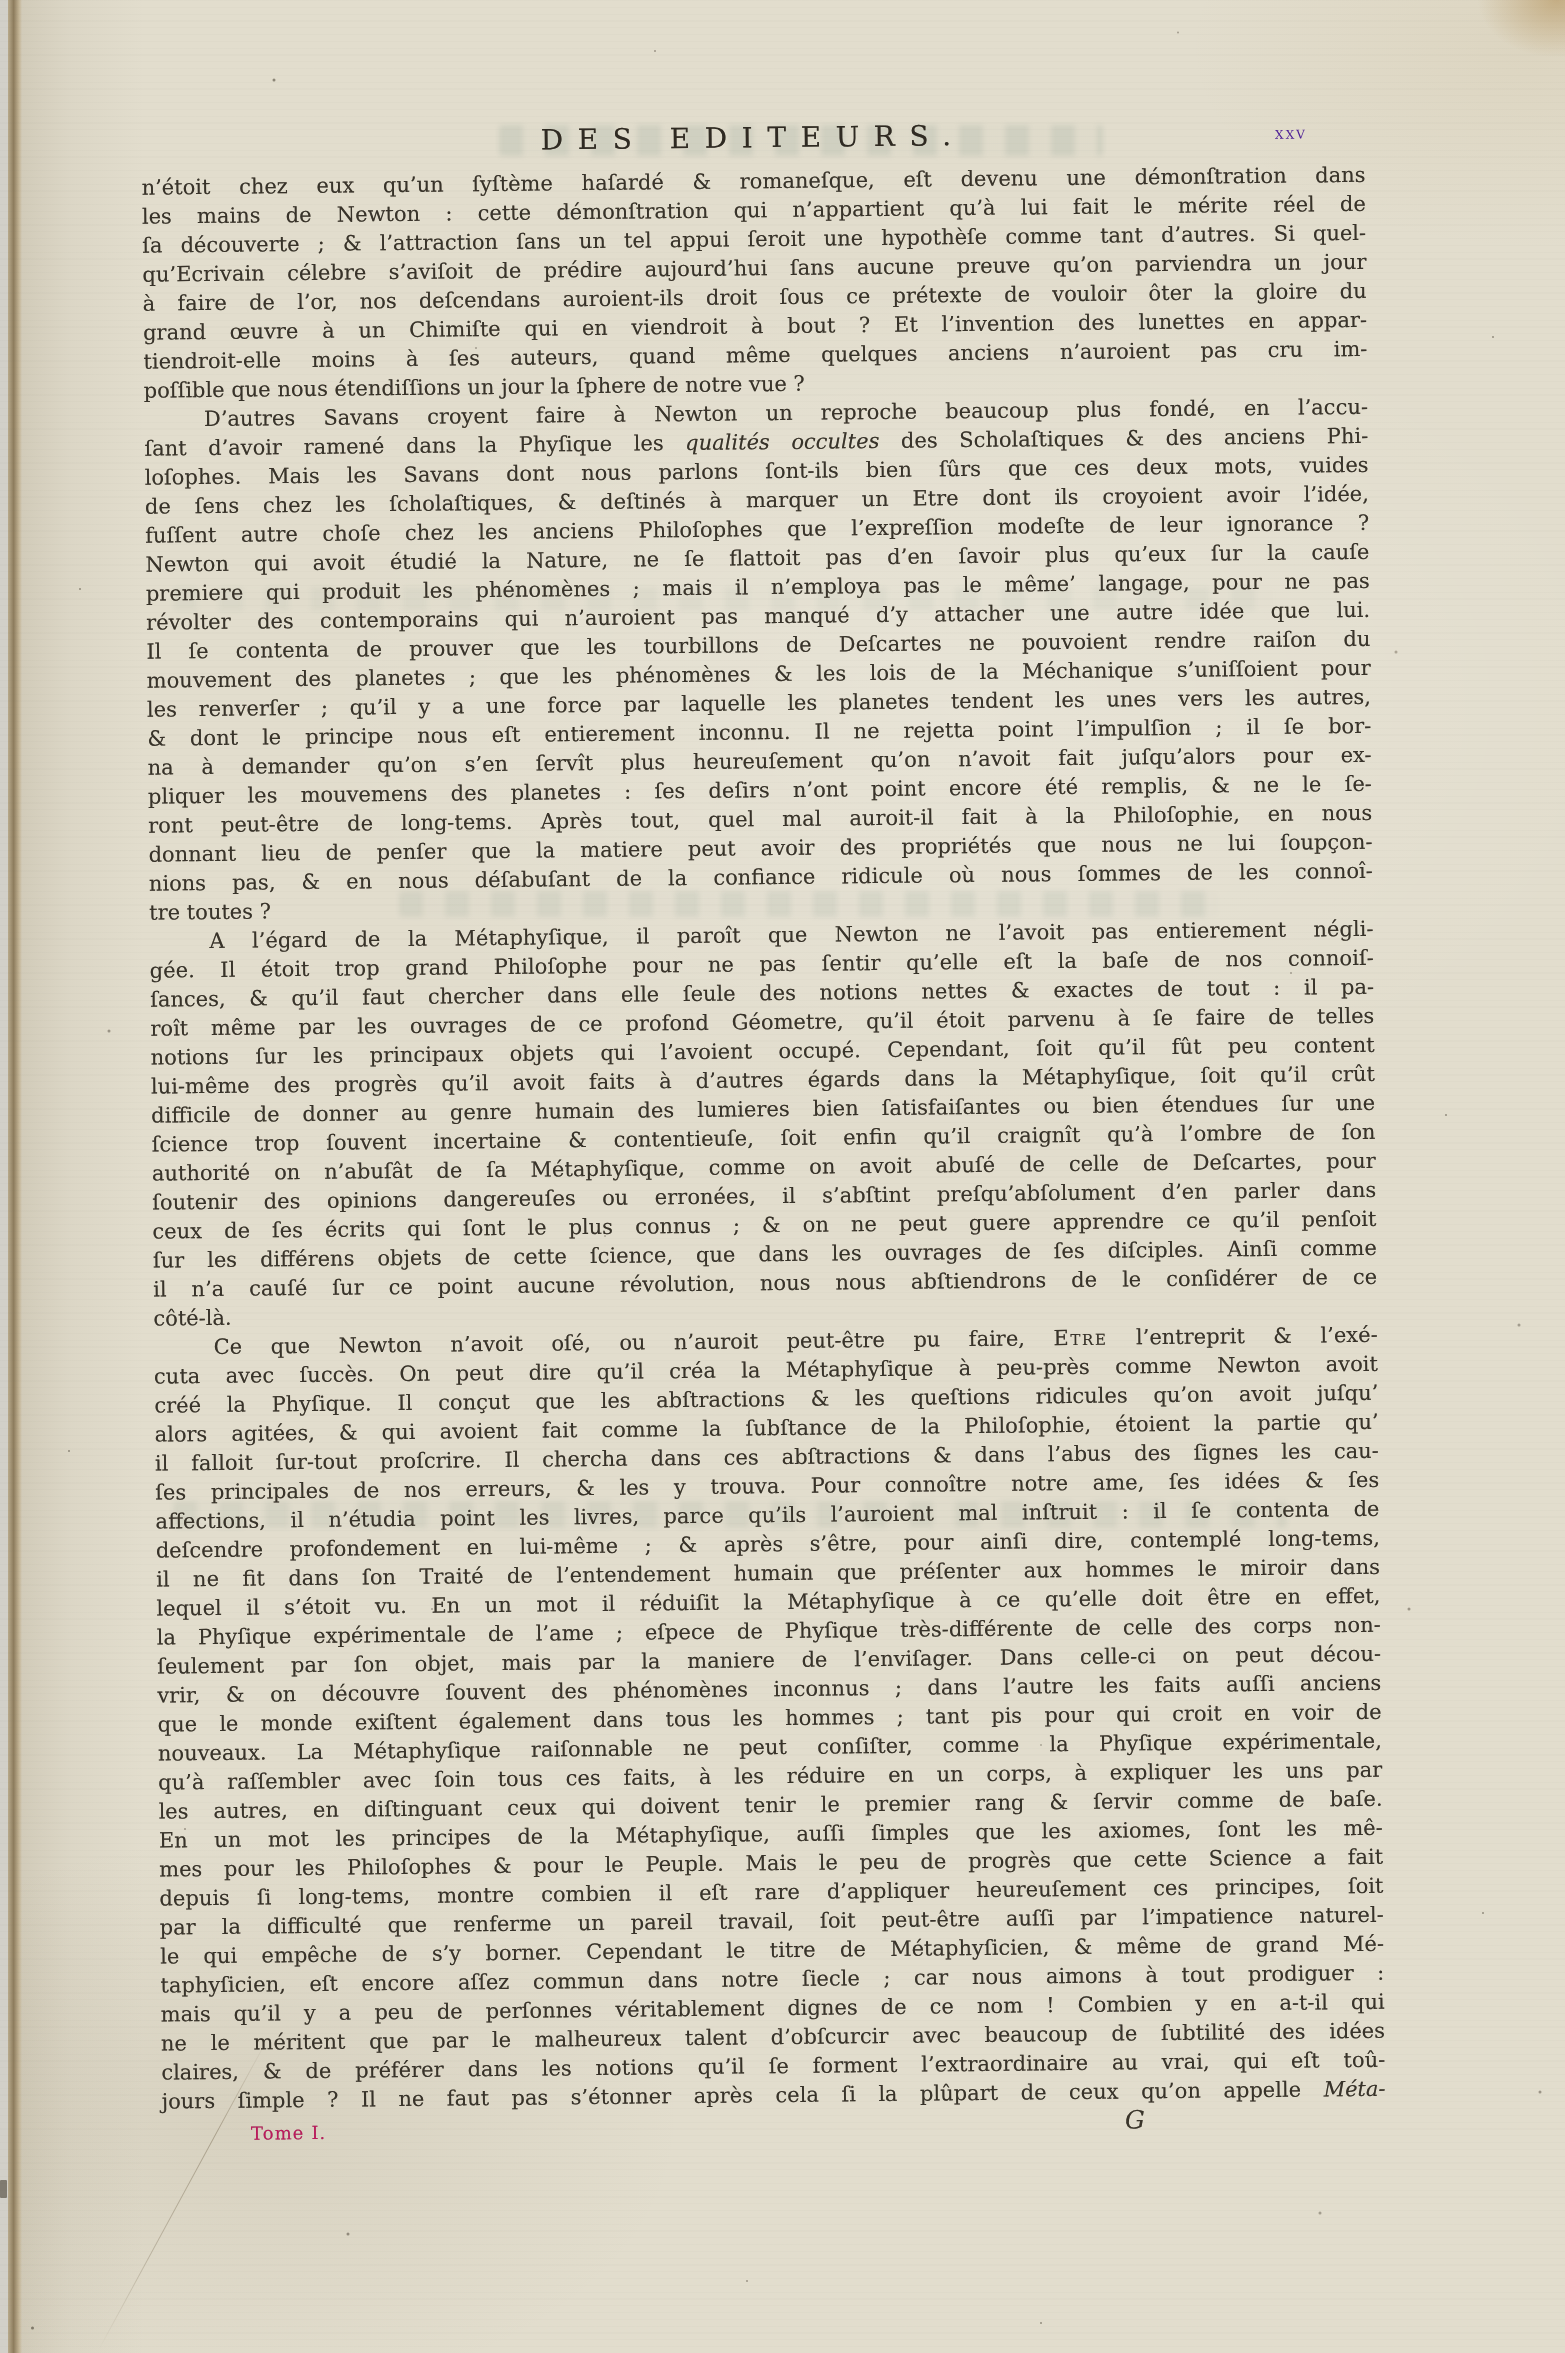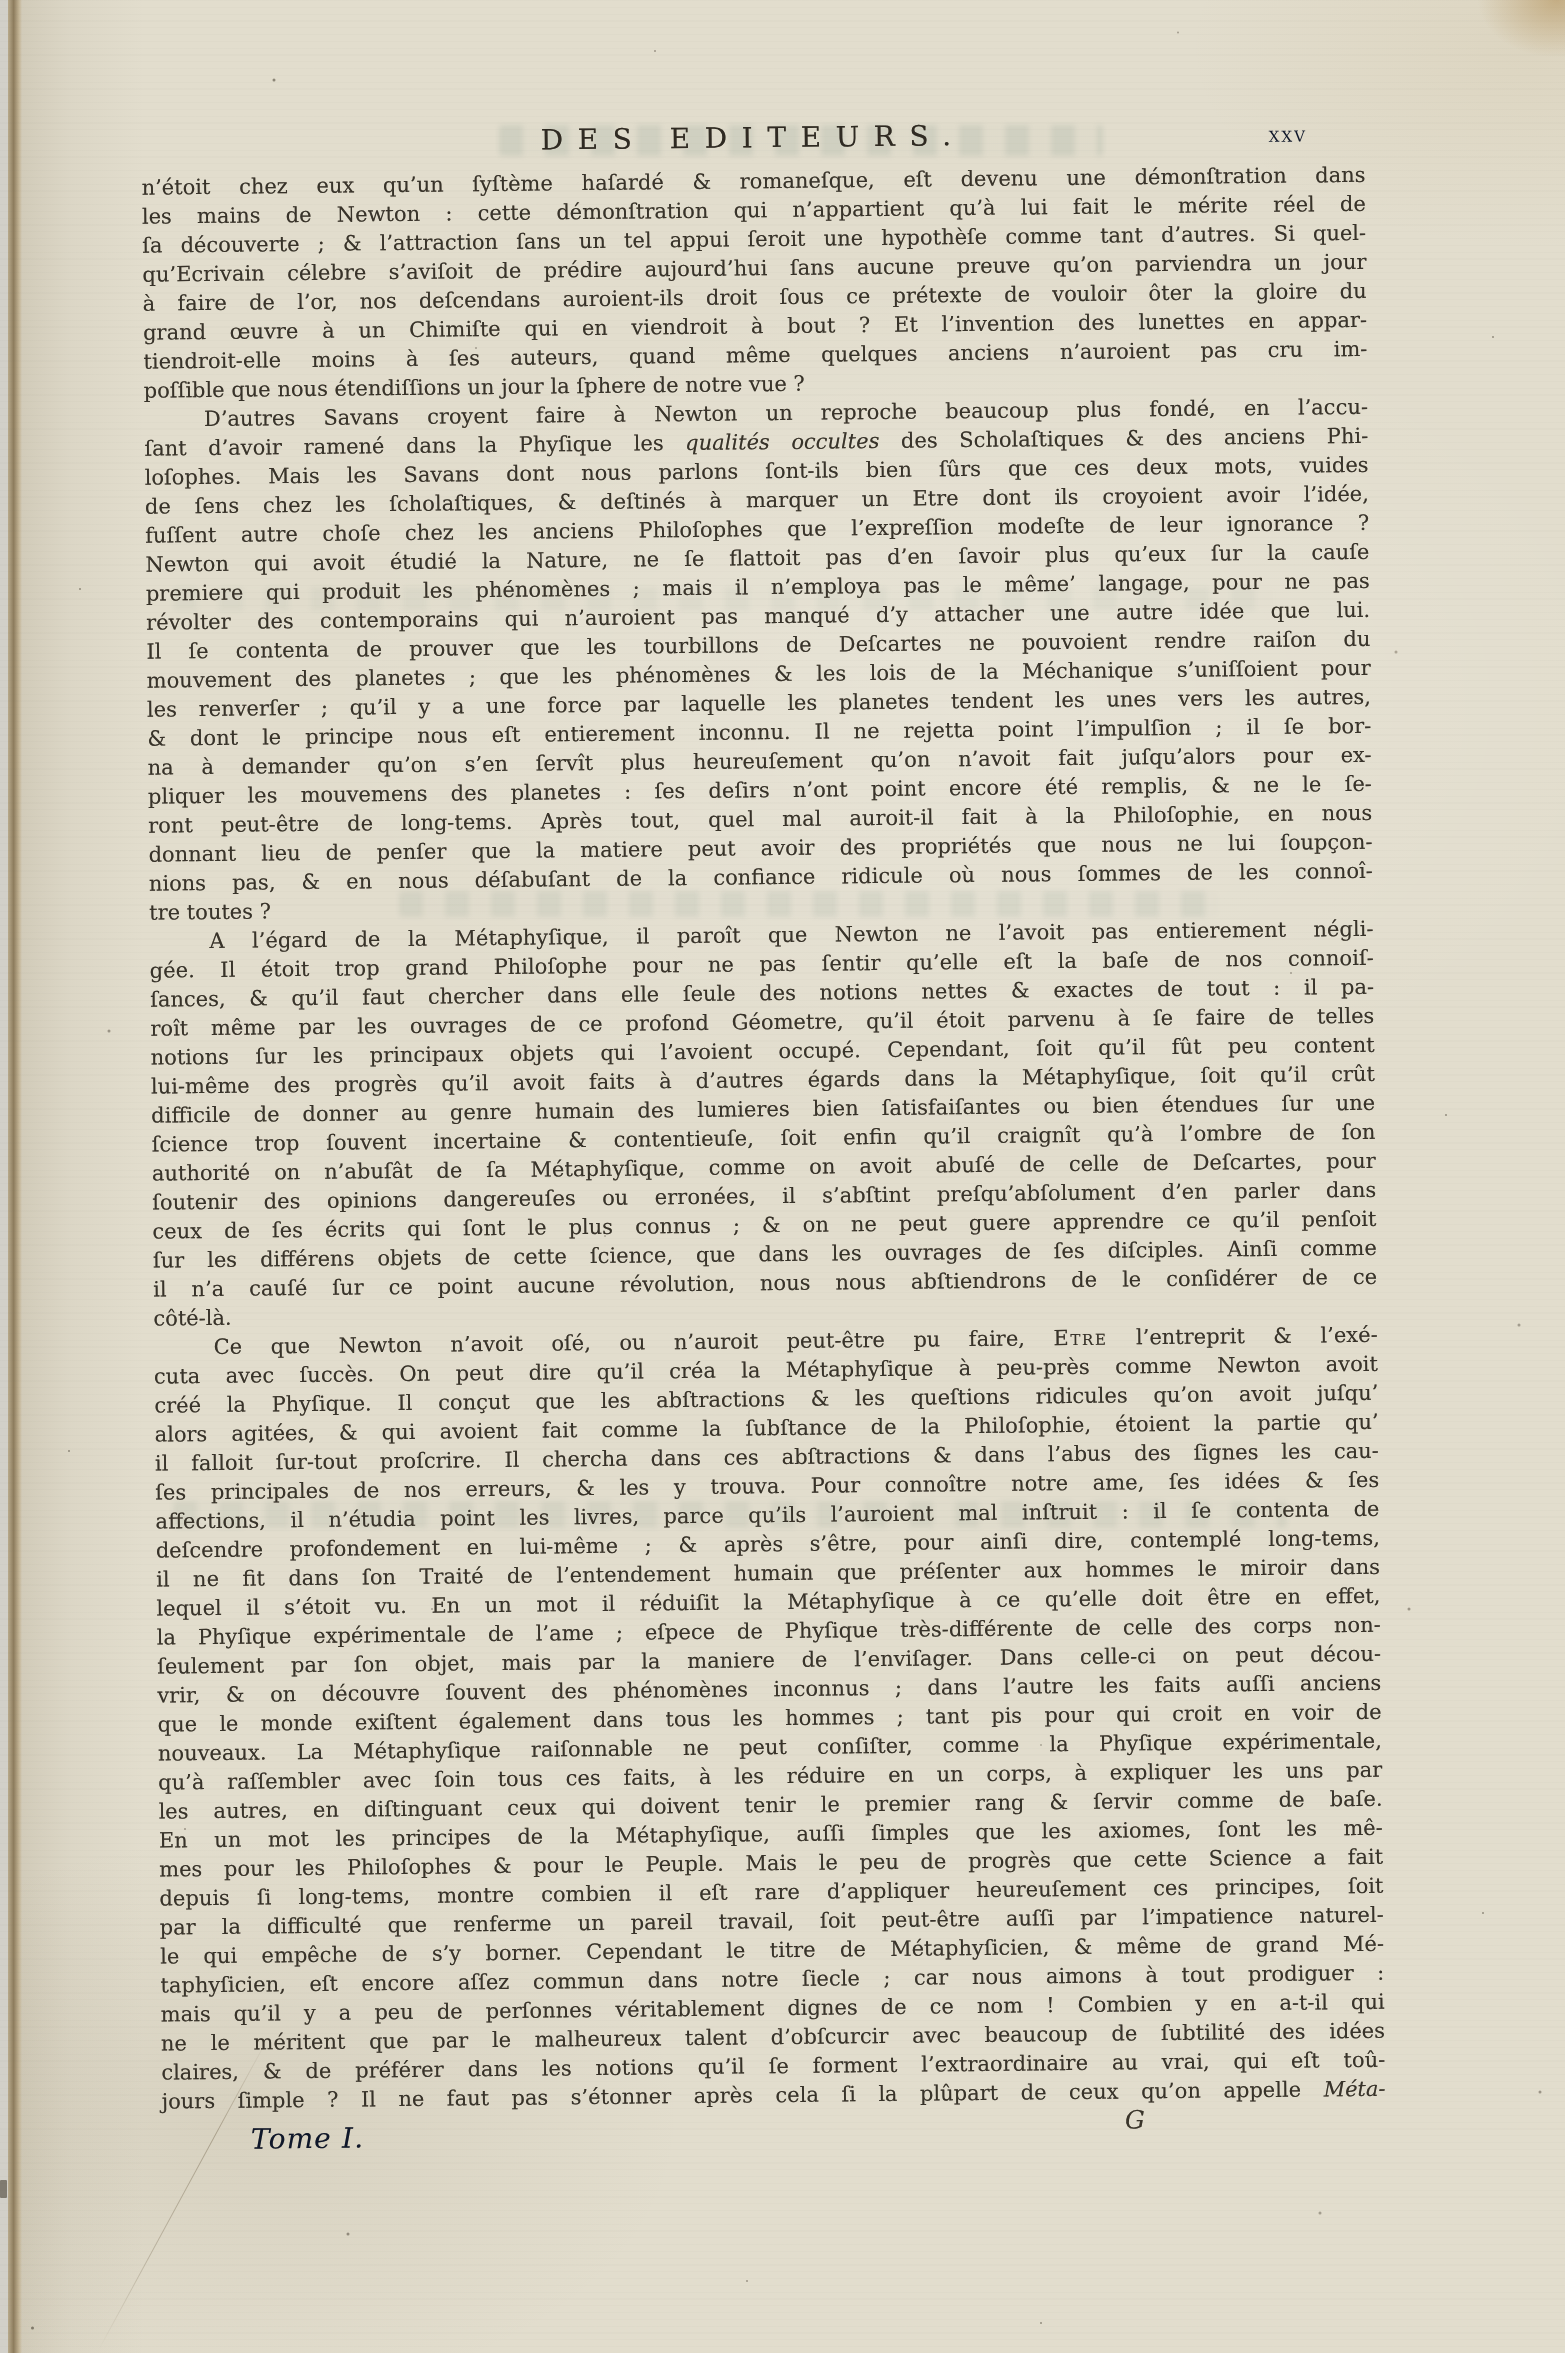--- a/index.html
+++ b/index.html
@@ -69,36 +69,36 @@
     color:#38332a;
   }
   .running-head{
     position:absolute;left:150px;top:121px;width:1224px;height:42px;text-align:center;
   }
   .running-head .title{
     font-size:28px;letter-spacing:0.52em;color:#2f2a22;
     text-shadow:0 0 0.5px rgba(40,34,24,0.5);
   }
   .running-head .pagenum{
-    position:absolute;right:58px;top:7.4px;font-size:21px;
-    font-variant:small-caps;letter-spacing:2.1px;color:#0f172a;
+    position:absolute;right:58px;top:7.4px;font-size:17px;
+    font-variant:small-caps;letter-spacing:2.1px;color:#4c1d95;
   }
   .text-block{
     position:absolute;left:150px;top:167px;width:1224px;
     font-size:21px;line-height:29px;
     text-shadow:0 0 0.4px rgba(45,38,26,0.45);
   }
   .para{margin:0;}
   .line{text-align:justify;text-align-last:justify;}
   .line.short{text-align-last:left;}
   .line.indent{text-indent:60px;}
   .sc{font-variant:small-caps;letter-spacing:1.6px;}
   .footer-volume{
-    position:absolute;left:239px;top:2117px;font-size:28px;font-style:italic;
-    letter-spacing:1.1px;color:#0f172a;text-shadow:0 0 0.5px rgba(45,38,26,0.4);
+    position:absolute;left:239px;top:2117px;font-size:18px;
+    letter-spacing:1.1px;color:#be185d;text-shadow:0 0 0.5px rgba(45,38,26,0.4);
   }
   .footer-signature{
     position:absolute;left:1113px;top:2109px;font-size:25px;font-style:italic;color:#3a352b;
     text-shadow:0 0 0.5px rgba(45,38,26,0.4);
   }
 </style>
 </head>
 <body>
 
 <div class="sheet"></div>

